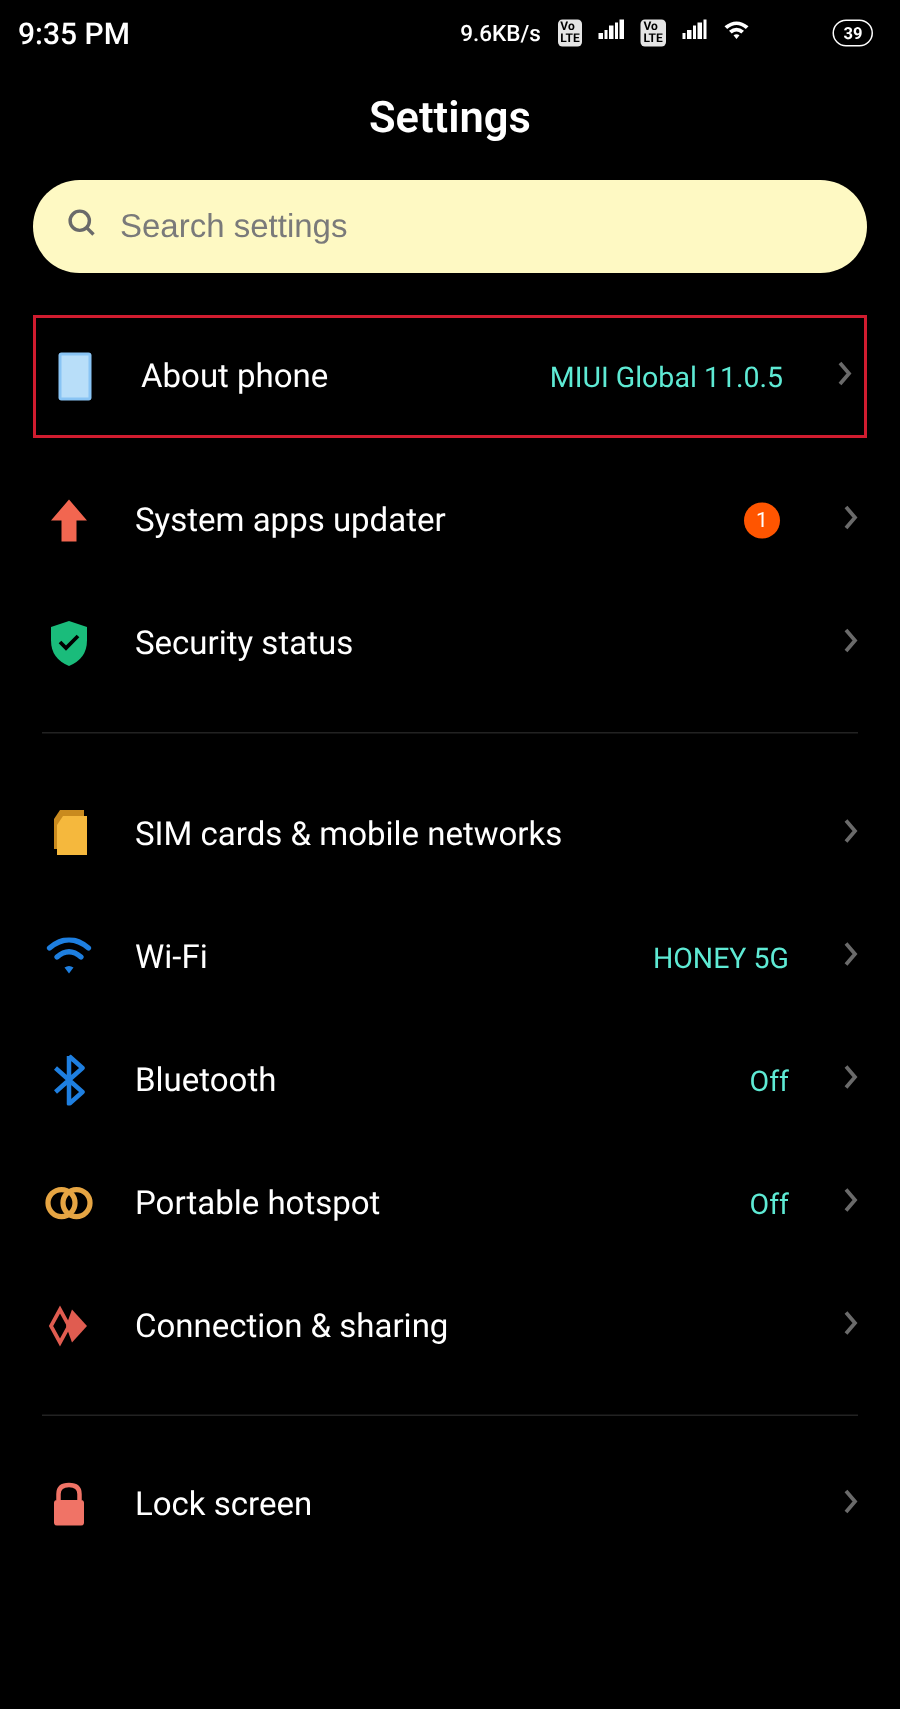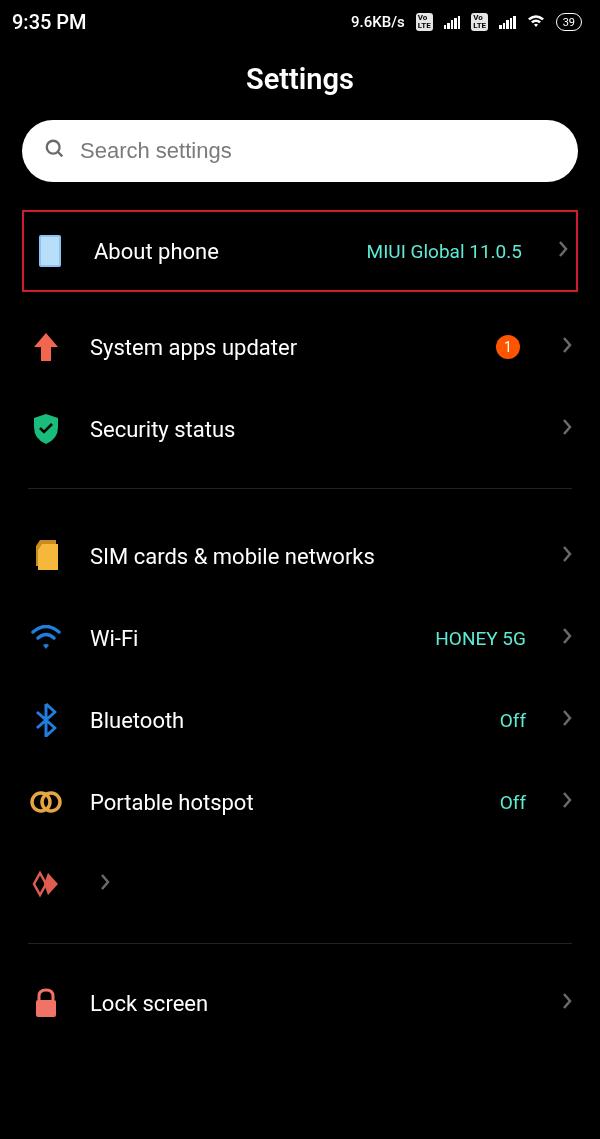--- a/index.html
+++ b/index.html
@@ -15,21 +15,20 @@
       display: flex;
       justify-content: space-between;
       align-items: center;
       padding: 10px 18px 6px 12px;
       font-size: 17px;
       font-weight: 500;
     }
     .status-left { font-size: 20px; }
     .status-right {
       display: flex;
-      align-items: center;
       gap: 11px;
       font-size: 14px;
     }
     .status-right .kb { font-size: 15px; font-weight: 500; }
     .volte-badge {
       background: #e5e5e5;
       color: #000;
       border-radius: 3px;
       font-size: 8px;
       font-weight: 700;
@@ -49,35 +48,36 @@
     .signal-bars span:nth-child(1){height:4px}
     .signal-bars span:nth-child(2){height:6px}
     .signal-bars span:nth-child(3){height:9px}
     .signal-bars span:nth-child(4){height:11px}
     .signal-bars span:nth-child(5){height:13px}
     .battery {
       border: 1.5px solid #fff;
       border-radius: 10px;
       padding: 0 6px;
       font-size: 11px;
-      font-weight: 400;
+      font-weight: 700;
       line-height: 15px;
       height: 18px;
       display: flex;
       align-items: center;
+      margin-left: 44px;
     }
     .page-title {
       text-align: center;
       font-size: 29px;
       font-weight: 600;
       padding: 22px 0 24px;
     }
     .search-box {
       margin: 0 22px 28px;
-      background: #ffffff;
+      background: #fef9c3;
       border-radius: 32px;
       height: 62px;
       display: flex;
       align-items: center;
       padding: 0 22px;
       gap: 14px;
     }
     .search-box input {
       background: transparent;
       border: none;
@@ -300,20 +300,21 @@
   </span>
 </div>
 
 <div class="row">
   <span class="icon">
     <svg width="32" height="28" viewBox="0 0 32 28">
           <path d="M10 3 L16 14 L10 25 L4 14 Z" stroke="#e05c50" stroke-width="2.5" fill="none"></path>
           <path d="M18 3 L28 14 L18 25 L14 14 Z" fill="#e05c50"></path>
         </svg>
   </span>
+  <span class="label">Connection &amp; sharing</span>
   <span class="chevron">
     <svg width="10" height="18" viewBox="0 0 10 18" fill="none" stroke="#6a6a6a" stroke-width="2.5">
           <path d="M2 2 L8 9 L2 16"></path>
         </svg>
   </span>
 </div>
 </div>
 
 <div class="divider"></div>
 

